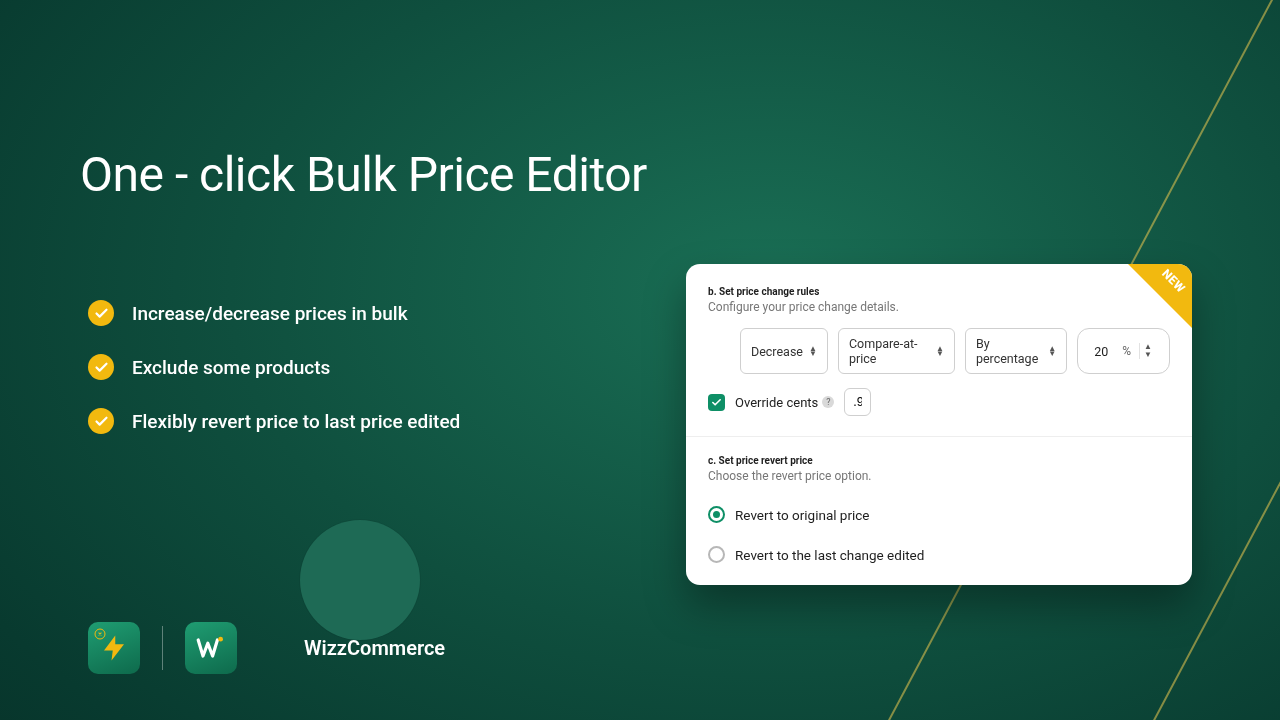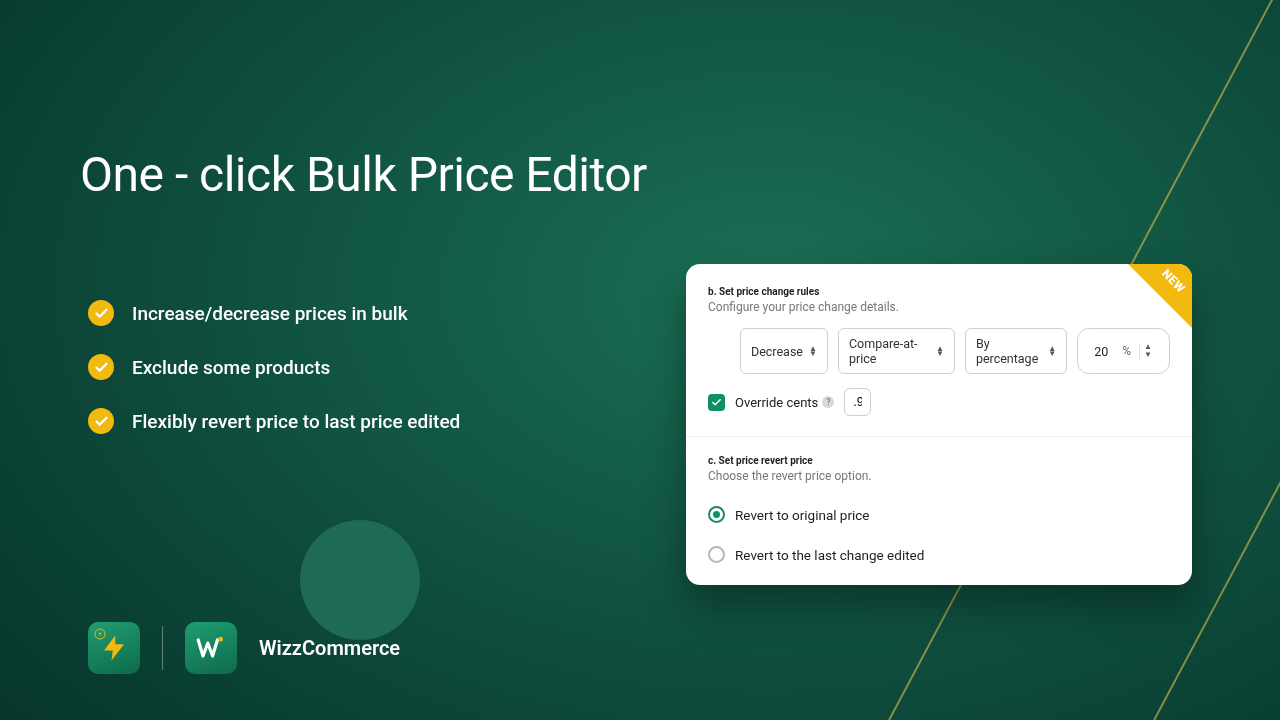--- a/index.html
+++ b/index.html
@@ -35,21 +35,21 @@
   .check svg { width: 15px; height: 15px; }
 
   .brands { position: absolute; bottom: 46px; left: 88px; display: flex; align-items: center; gap: 22px; }
   .brand-tile {
     width: 52px; height: 52px; border-radius: 10px;
     background: linear-gradient(160deg,#1f9d72,#0e6a4c);
     display: flex; align-items: center; justify-content: center;
     position: relative;
   }
   .brand-sep { width: 1px; height: 44px; background: rgba(255,255,255,0.35); }
-  .brand-name { font-size: 20px; font-weight: 600; }
+  .brand-name { font-size: 20px; font-weight: 600; margin-left: 45px; }
 
   .card {
     position: absolute; top: 264px; left: 686px;
     width: 506px; background: #fff; color: #1f1f1f;
     border-radius: 14px;
     padding: 22px 22px 22px 22px;
     box-shadow: 0 20px 40px rgba(0,0,0,0.35);
   }
   .new-ribbon {
     position: absolute; top: 0; right: 0;

